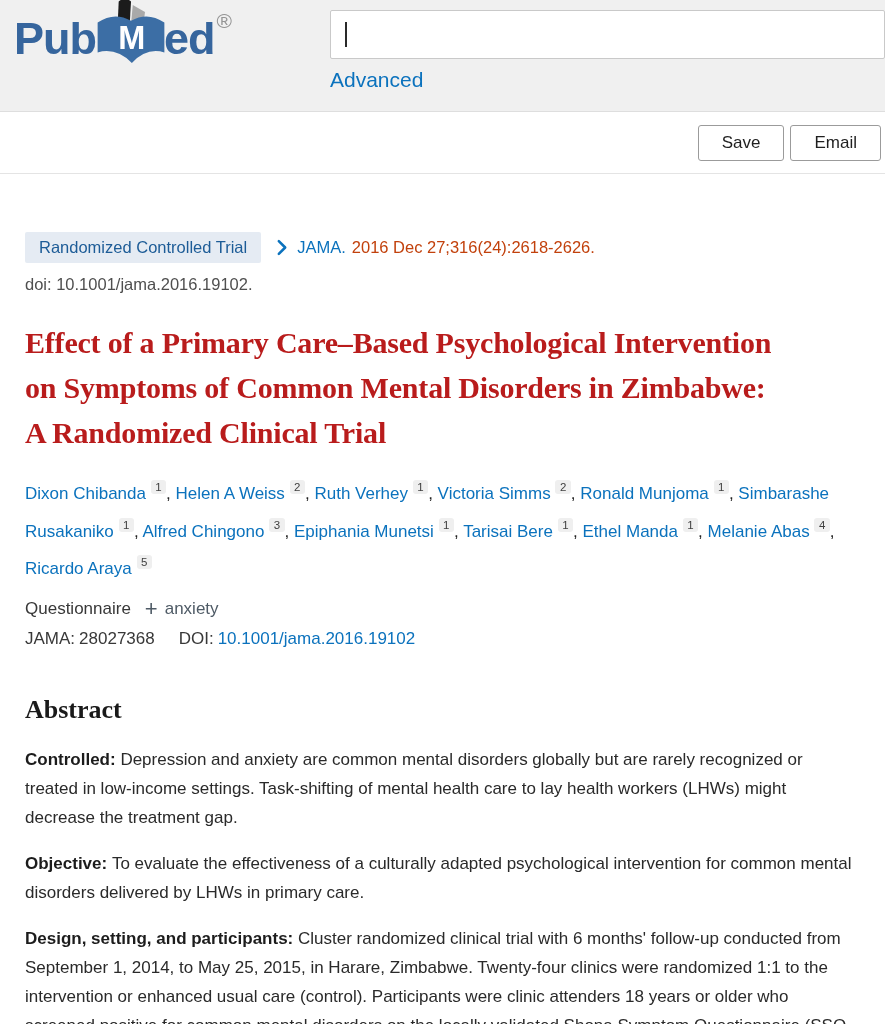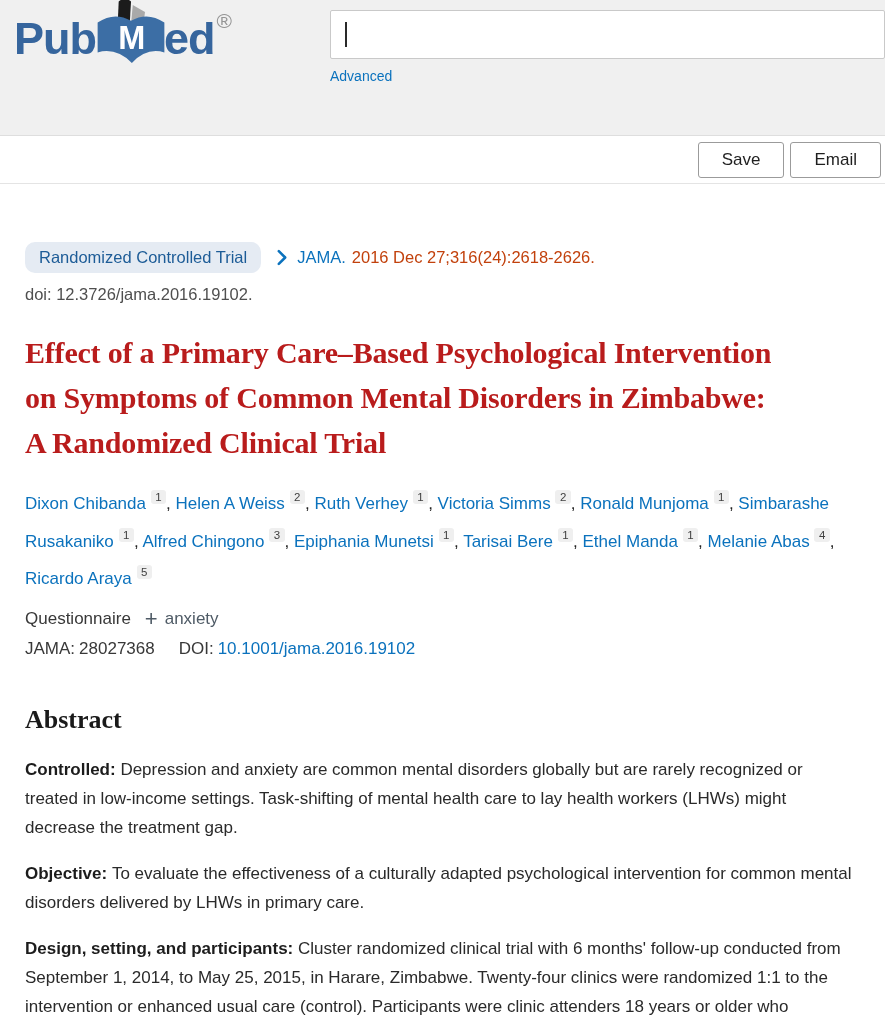--- a/index.html
+++ b/index.html
@@ -17,21 +17,21 @@
   html,body{background:#fff;}
   body{
     width:885px;height:1024px;overflow:hidden;
     font-family:"Liberation Sans","DejaVu Sans",sans-serif;
     color:var(--text-dark);
     position:relative;
   }
   
   .top-header{
     position:relative;
-    height:136px;
+    height:112px;
     background:var(--header-bg);
     border-bottom:1px solid #dedede;
   }
   .logo{
     position:absolute;left:14px;top:8px;
     display:flex;align-items:center;
     cursor:pointer;text-decoration:none;
   }
   .logo-text{
     font-size:45px;font-weight:bold;color:var(--logo-blue);
@@ -47,41 +47,41 @@
   .search-input{
     width:100%;height:49px;border:1px solid #c9c9c9;border-radius:2px;
     background:#fff;font-size:18px;padding:0 14px;outline:none;
     font-family:inherit;color:var(--text-dark);
   }
   .search-caret{
     position:absolute;left:15px;top:12px;width:2px;height:25px;background:#2a2a2a;
   }
   .advanced-link{
     display:inline-block;margin-top:9px;
-    color:var(--link-blue);font-size:14px;text-decoration:none;cursor:pointer;
+    color:var(--link-blue);font-size:21px;text-decoration:none;cursor:pointer;
   }
   
   .action-bar{
-    height:48px;background:#fff;border-bottom:1px solid #e4e4e4;
+    height:62px;background:#fff;border-bottom:1px solid #e4e4e4;
     display:flex;justify-content:flex-end;align-items:center;
     padding-right:4px;gap:6px;
   }
   .action-btn{
     background:#fff;border:1px solid var(--button-border);border-radius:3px;
     font-family:inherit;font-size:17px;color:#1f1f1f;
     padding:7px 23px;cursor:pointer;
   }
   
   .content{padding:58px 25px 30px 25px;}
   .cite-row{
     display:flex;align-items:center;font-size:16.5px;flex-wrap:wrap;
   }
   .pub-type-badge{
     background:var(--badge-bg);color:var(--badge-text);
-    padding:6px 14px;border-radius:10px;cursor:pointer;white-space:nowrap;
+    padding:6px 14px;border-radius:2px;cursor:pointer;white-space:nowrap;
   }
   .chevron-wrap{margin:0 9px 0 15px;display:flex;align-items:center;}
   .journal-link{color:var(--link-blue);text-decoration:none;cursor:pointer;margin-right:6px;}
   .cite-text{color:#c2410c;}
   .doi-line{margin-top:12px;font-size:16.5px;color:var(--text-muted);}
   .article-title{
     font-family:"Liberation Serif","DejaVu Serif",serif;
     font-size:30px;line-height:1.5;font-weight:bold;color:#b91c1c;
     margin-top:26px;max-width:755px;letter-spacing:-0.2px;
   }
@@ -153,21 +153,21 @@
     <span class="pub-type-badge">Randomized Controlled Trial</span>
     <span class="chevron-wrap">
       <svg width="12" height="17" viewBox="0 0 10 16">
           <polyline points="2,2 8,8 2,14" fill="none" stroke="#0b72bd" stroke-width="2.4" stroke-linecap="round" stroke-linejoin="round"></polyline>
         </svg>
     </span>
     <a class="journal-link">JAMA.</a>
     <span class="cite-text">2016 Dec 27;316(24):2618-2626.</span>
   </div>
 
-  <div class="doi-line">doi: 12.3726/jama.2016.19102.</div>
+  <div class="doi-line">doi: 10.1001/jama.2016.19102.</div>
 
   <h1 class="article-title">Effect of a Primary Care–Based Psychological Intervention on Symptoms of Common Mental Disorders in Zimbabwe: A Randomized Clinical Trial</h1>
 
   <div class="authors" id="authors"><a class="author-link">Dixon Chibanda</a>&nbsp;<sup class="affil-sup">1</sup><span class="author-sep">, </span><a class="author-link">Helen A Weiss</a>&nbsp;<sup class="affil-sup">2</sup><span class="author-sep">, </span><a class="author-link">Ruth Verhey</a>&nbsp;<sup class="affil-sup">1</sup><span class="author-sep">, </span><a class="author-link">Victoria Simms</a>&nbsp;<sup class="affil-sup">2</sup><span class="author-sep">, </span><a class="author-link">Ronald Munjoma</a>&nbsp;<sup class="affil-sup">1</sup><span class="author-sep">, </span><a class="author-link">Simbarashe Rusakaniko</a>&nbsp;<sup class="affil-sup">1</sup><span class="author-sep">, </span><a class="author-link">Alfred Chingono</a>&nbsp;<sup class="affil-sup">3</sup><span class="author-sep">, </span><a class="author-link">Epiphania Munetsi</a>&nbsp;<sup class="affil-sup">1</sup><span class="author-sep">, </span><a class="author-link">Tarisai Bere</a>&nbsp;<sup class="affil-sup">1</sup><span class="author-sep">, </span><a class="author-link">Ethel Manda</a>&nbsp;<sup class="affil-sup">1</sup><span class="author-sep">, </span><a class="author-link">Melanie Abas</a>&nbsp;<sup class="affil-sup">4</sup><span class="author-sep">, </span><a class="author-link">Ricardo Araya</a>&nbsp;<sup class="affil-sup">5</sup></div>
 
   <div class="affil-row">
     <span>Questionnaire</span>
     <button class="expand-btn">
       <span class="plus-icon">+</span>
       <span>anxiety</span>

